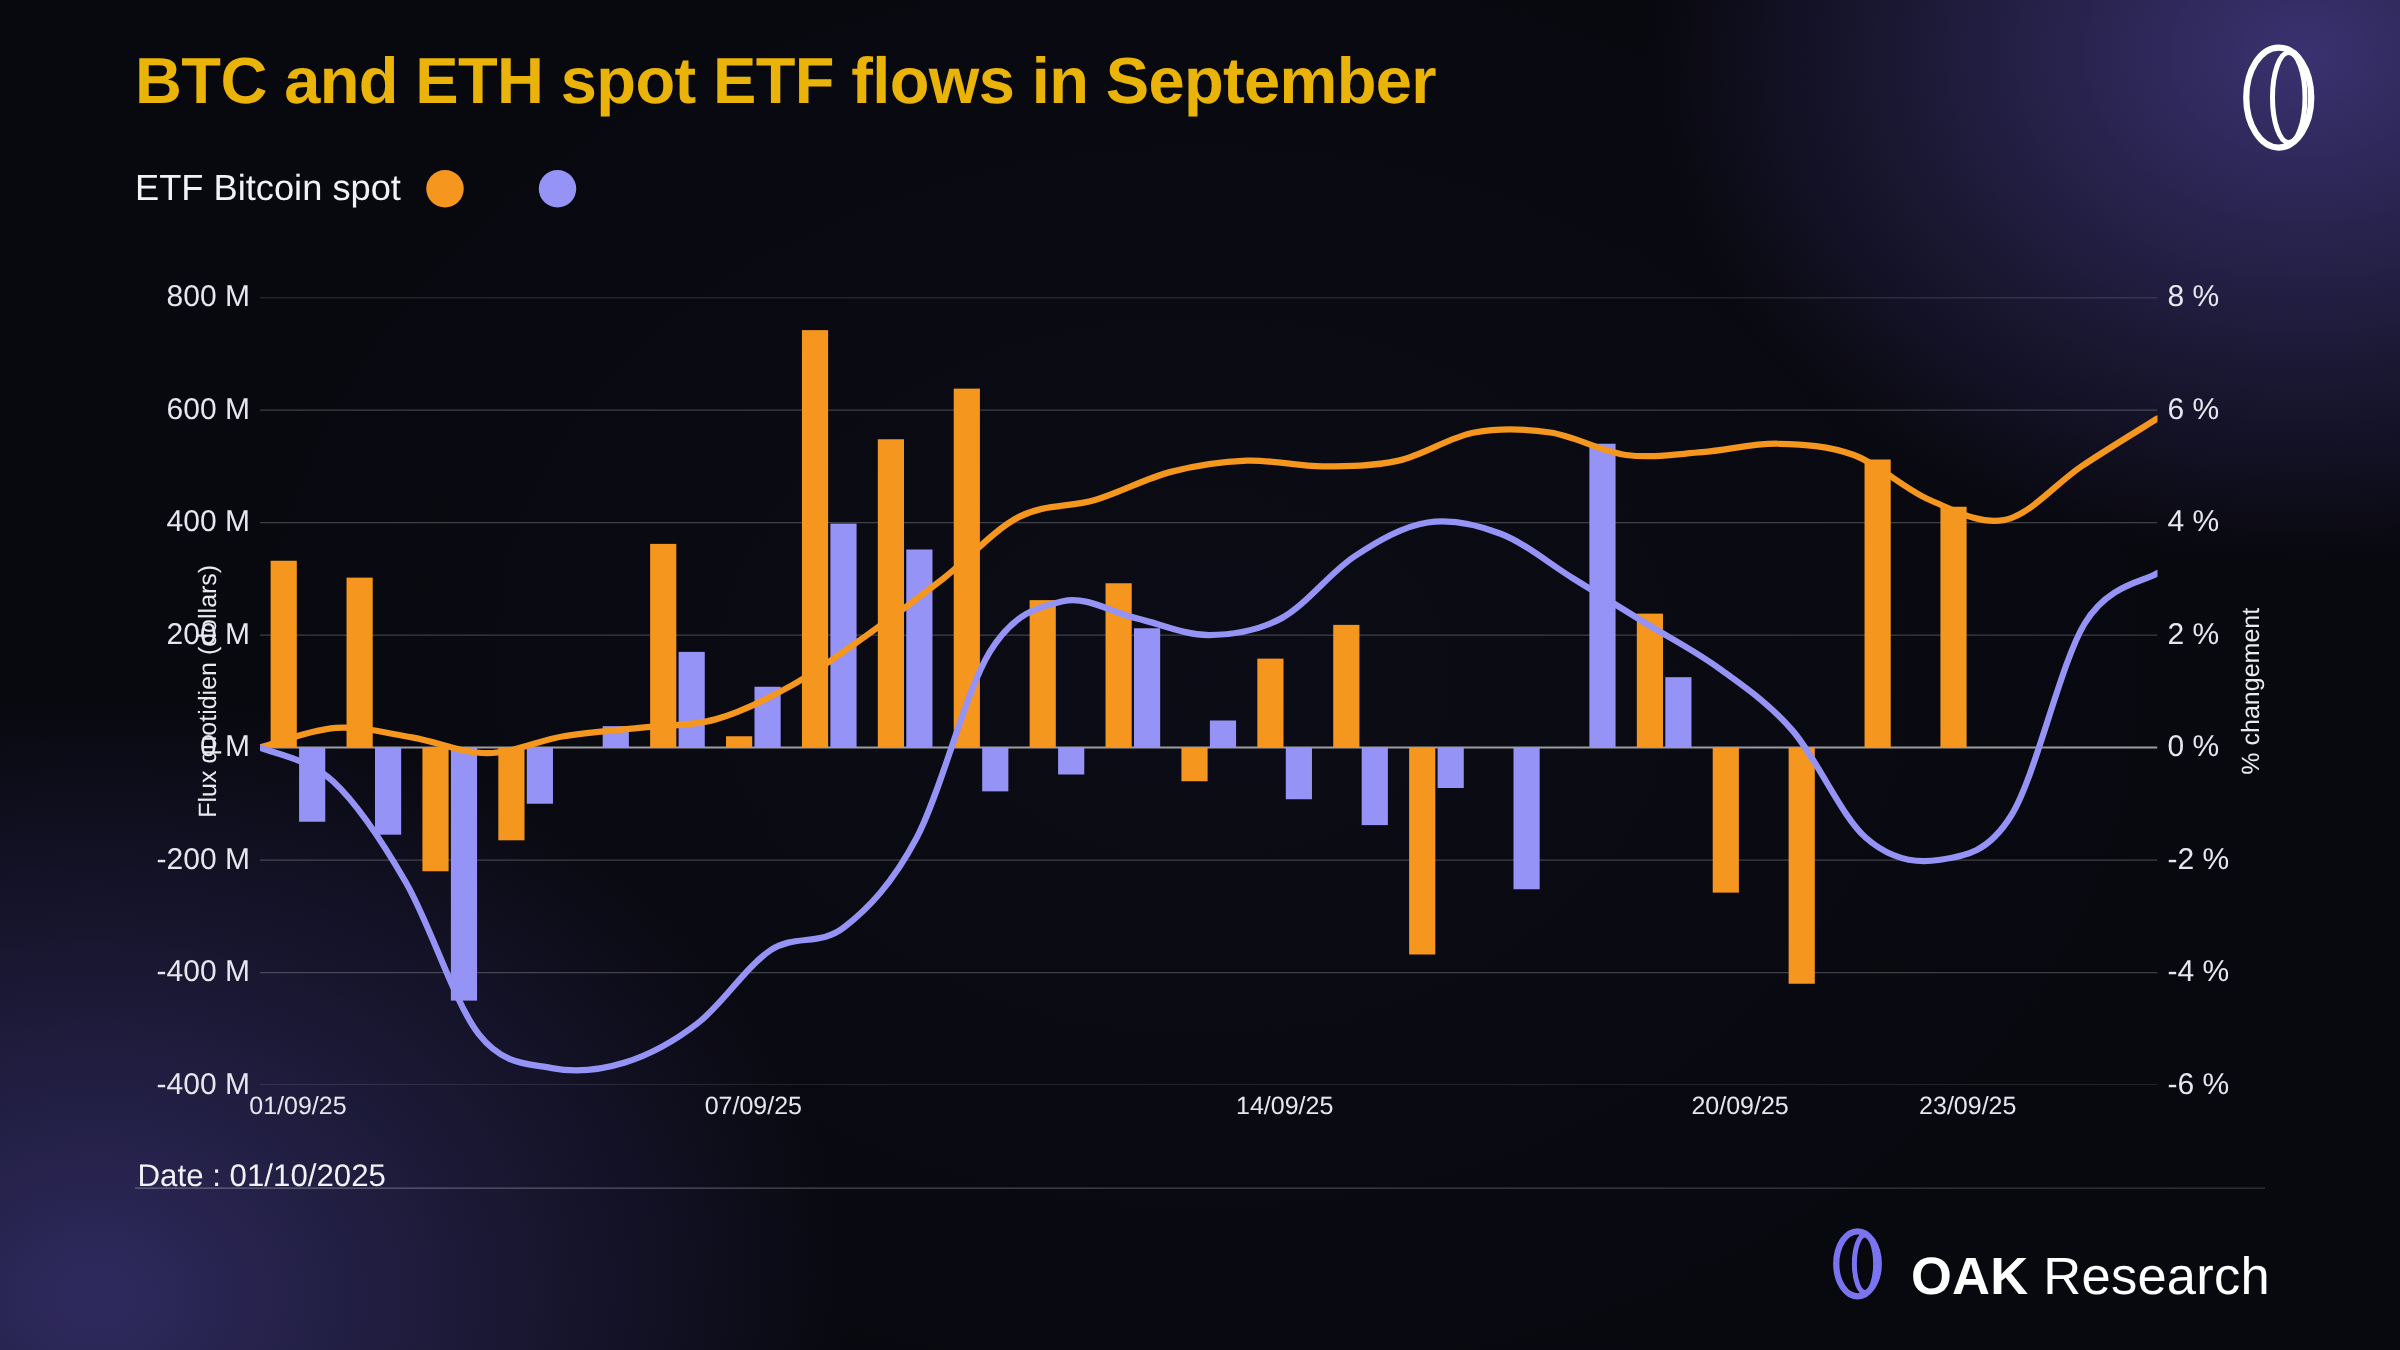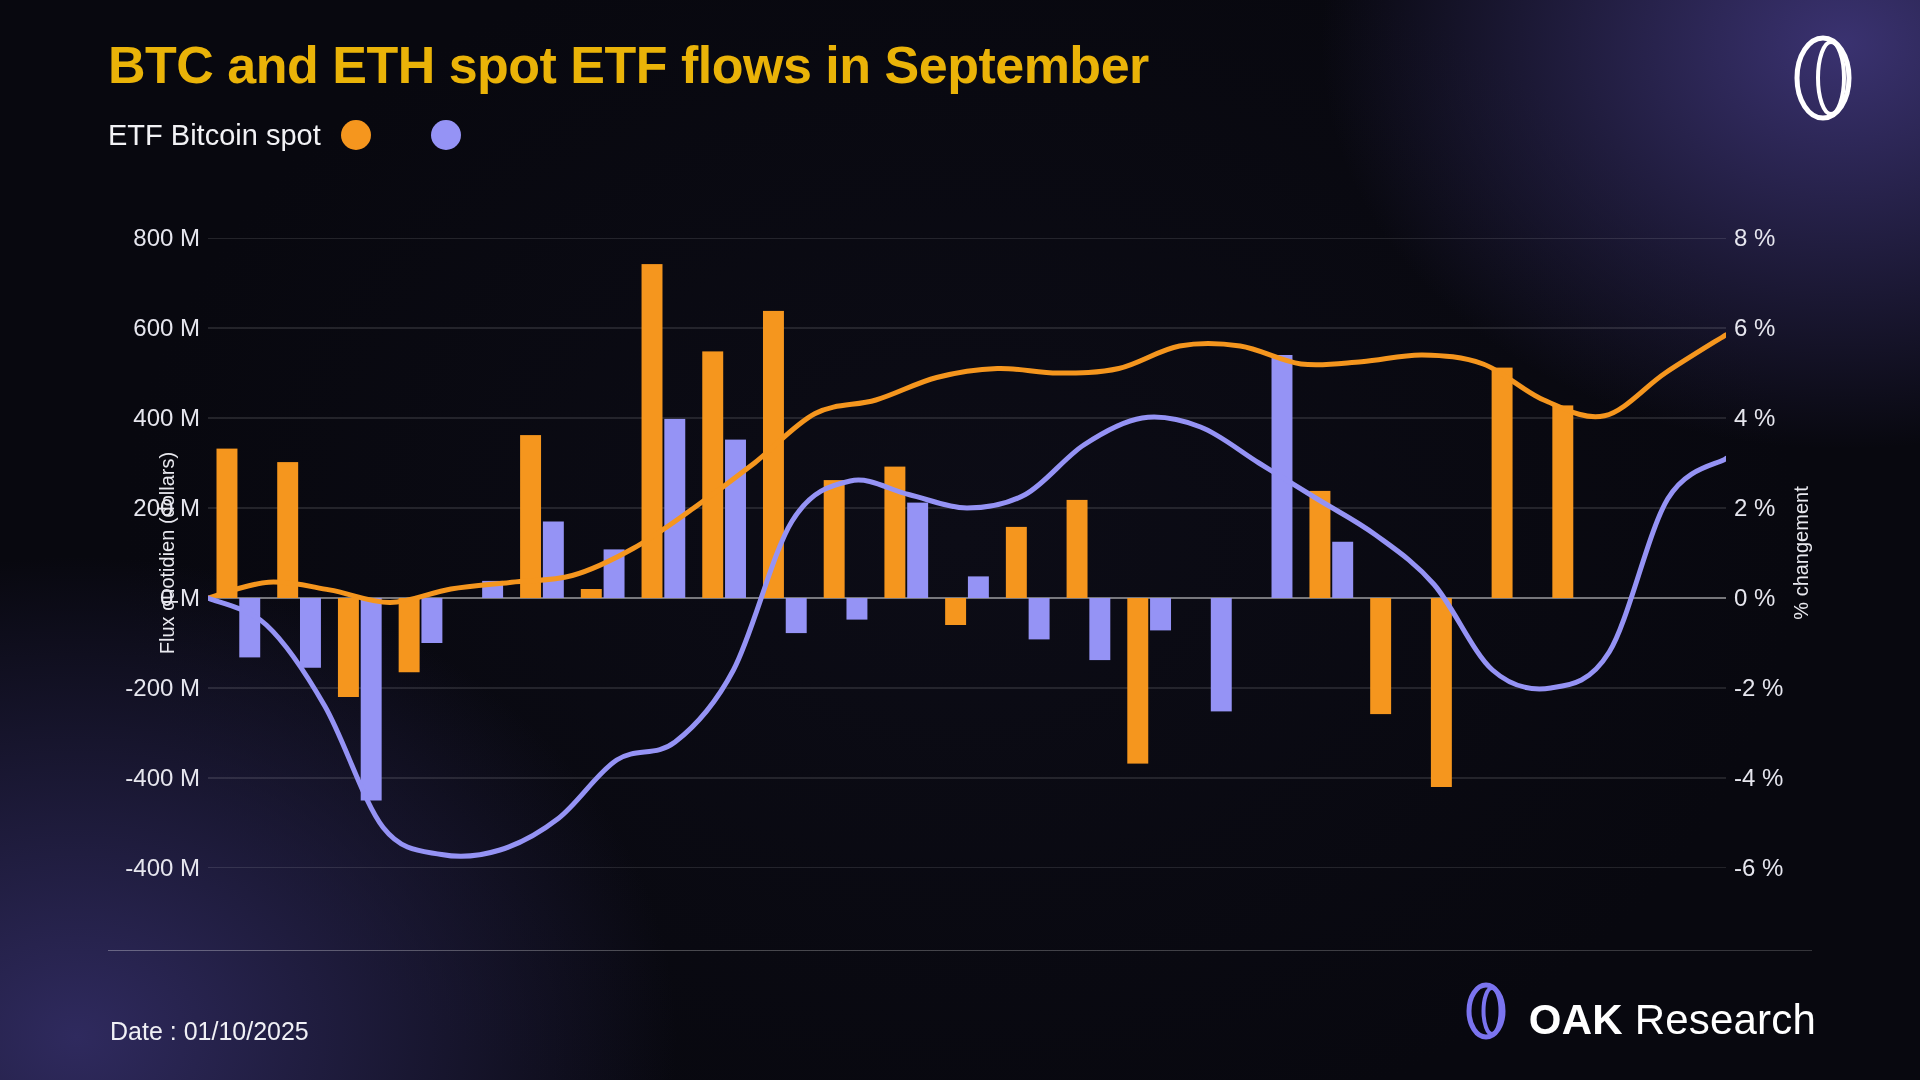--- a/index.html
+++ b/index.html
@@ -26,21 +26,21 @@
     left: 108px; top: 38px; right: 60px;
   }
   #page-title {
     font-size: 52px;
     font-weight: bold;
     letter-spacing: -0.5px;
     line-height: 1.05;
     color: #eab308;
   }
   #legend {
-    margin-top: 26px;
+    margin-top: 42px;
     display: flex;
     align-items: center;
     gap: 60px;
   }
   .legend-item {
     display: flex;
     align-items: center;
     gap: 20px;
   }
   .legend-label {
@@ -135,21 +135,21 @@
   #footer-rule {
     position: absolute;
     left: 108px; right: 108px;
     top: 950px;
     height: 1px;
     background: linear-gradient(90deg, rgba(255,255,255,.30), rgba(255,255,255,.18));
   }
   #footer-text {
     position: absolute;
     left: 110px;
-    top: 1012px;
+    top: 922px;
     font-size: 25px;
     line-height: 1.55;
     color: #f0f0f5;
   }
   #footer-logo {
     position: absolute;
     right: 104px;
     top: 982px;
     display: flex;
     align-items: flex-end;
@@ -260,20 +260,27 @@
         <rect x="881.3507999999999" y="360" width="20.9484" height="62.10000000000002" fill="#9593f5"></rect>
         <rect x="942.0708" y="360" width="20.9484" height="32.39999999999998" fill="#9593f5"></rect>
         <rect x="1002.7908" y="360" width="20.9484" height="113.39999999999998" fill="#9593f5"></rect>
         <rect x="1063.5107999999998" y="117" width="20.9484" height="243" fill="#9593f5"></rect>
         <rect x="1124.2307999999998" y="303.74999999999994" width="20.9484" height="56.25000000000006" fill="#9593f5"></rect>
         <path d="M 0 360 C 10.12 357.375, 40.480000000000004 345.6, 60.72 344.25 C 80.96 342.9, 101.2 348.52500000000003, 121.44 351.90000000000003 C 141.68 355.27500000000003, 161.92 364.65, 182.16 364.5 C 202.4 364.35, 222.64 354.375, 242.88 351 C 263.12 347.625, 283.36 346.5, 303.6 344.25 C 323.84000000000003 342, 344.08 343.125, 364.32 337.5 C 384.56 331.875, 404.8 321.75, 425.04 310.5 C 445.28000000000003 299.25, 465.52 284.25, 485.76 270 C 506 255.75, 526.24 240.74999999999994, 546.48 224.99999999999994 C 566.72 209.24999999999994, 586.96 186, 607.2 175.5 C 627.44 165, 647.68 168, 667.92 162 C 688.16 156, 708.4 144.75, 728.64 139.5 C 748.88 134.25, 769.12 131.25, 789.36 130.5 C 809.6 129.75, 829.84 135, 850.08 135 C 870.32 135, 890.56 135, 910.8 130.5 C 931.04 126, 951.28 111.75, 971.52 108 C 991.76 104.25, 1012 104.99999999999999, 1032.24 108 C 1052.48 111.00000000000001, 1072.72 123.37500000000006, 1092.96 126.00000000000006 C 1113.2 128.62500000000006, 1133.44 125.25000000000001, 1153.68 123.75 C 1173.92 122.24999999999999, 1194.16 116.62499999999999, 1214.4 117 C 1234.64 117.37500000000001, 1254.8799999999999 118.50000000000006, 1275.12 126.00000000000006 C 1295.36 133.50000000000006, 1315.6 153.375, 1335.84 162 C 1356.08 170.625, 1376.3200000000002 182.25, 1396.5600000000002 177.75 C 1416.8000000000002 173.25, 1437.04 148.5, 1457.28 135 C 1477.52 121.5, 1507.88 103.125, 1518 96.75" fill="none" stroke="#f5961e" stroke-width="5" stroke-linecap="round" stroke-linejoin="round"></path>
         <path d="M 0 360 C 9.730769230769232 364.5, 38.92307692307692 369, 58.38461538461539 387 C 77.84615384615385 405, 97.3076923076923 434.25, 116.76923076923077 468 C 136.23076923076923 501.75, 155.6923076923077 564.75, 175.15384615384616 589.5 C 194.6153846153846 614.25, 214.0769230769231 612.75, 233.53846153846155 616.5 C 253 620.25, 272.4615384615385 618, 291.92307692307696 612 C 311.3846153846154 606, 330.84615384615387 595.5, 350.3076923076923 580.5 C 369.7692307692308 565.5, 389.2307692307692 534.75, 408.6923076923077 522 C 428.15384615384613 509.25, 447.61538461538464 519, 467.0769230769231 504 C 486.53846153846155 489, 506 468.75, 525.4615384615385 432 C 544.9230769230769 395.25, 564.3846153846155 315, 583.8461538461539 283.5 C 603.3076923076924 252, 622.7692307692307 247.50000000000006, 642.2307692307692 243.00000000000006 C 661.6923076923076 238.50000000000006, 681.1538461538462 252, 700.6153846153846 256.5 C 720.0769230769231 261, 739.5384615384615 270, 759 270 C 778.4615384615385 270, 797.9230769230769 267, 817.3846153846154 256.5 C 836.8461538461538 246, 856.3076923076923 219.74999999999994, 875.7692307692307 206.99999999999994 C 895.2307692307692 194.24999999999994, 914.6923076923077 183, 934.1538461538462 180 C 953.6153846153846 177, 973.0769230769231 181.49999999999994, 992.5384615384615 188.99999999999994 C 1012 196.49999999999994, 1031.4615384615386 212.99999999999991, 1050.923076923077 224.99999999999994 C 1070.3846153846152 236.99999999999997, 1089.8461538461536 249.00000000000006, 1109.3076923076922 261.00000000000006 C 1128.7692307692307 273.00000000000006, 1148.2307692307693 282.75, 1167.6923076923078 297 C 1187.1538461538464 311.25, 1206.6153846153848 324, 1226.076923076923 346.5 C 1245.5384615384614 369, 1265 414.75, 1284.4615384615383 432 C 1303.9230769230767 449.25, 1323.3846153846152 453, 1342.8461538461538 450 C 1362.3076923076924 447, 1381.7692307692307 445.5, 1401.2307692307693 414 C 1420.6923076923078 382.5, 1440.1538461538462 293.25000000000006, 1459.6153846153848 261.00000000000006 C 1479.0769230769233 228.75000000000006, 1508.2692307692307 227.25, 1518 220.5" fill="none" stroke="#9593f5" stroke-width="5" stroke-linecap="round" stroke-linejoin="round"></path>
       </svg>
   </div>
 
+  <div id="x-axis">
+      <div class="x-tick-label" style="left: 30.36px;">01/09/25</div>
+      <div class="x-tick-label" style="left: 394.68px;">07/09/25</div>
+      <div class="x-tick-label" style="left: 819.72px;">14/09/25</div>
+      <div class="x-tick-label" style="left: 1184.04px;">20/09/25</div>
+      <div class="x-tick-label" style="left: 1366.2px;">23/09/25</div>
+    </div>
 </div>
 
 <div id="footer-rule"></div>
 
 <div id="footer-text">
   <div>Date : 01/10/2025</div>
 </div>
 
 <div id="footer-logo">
   <span>

